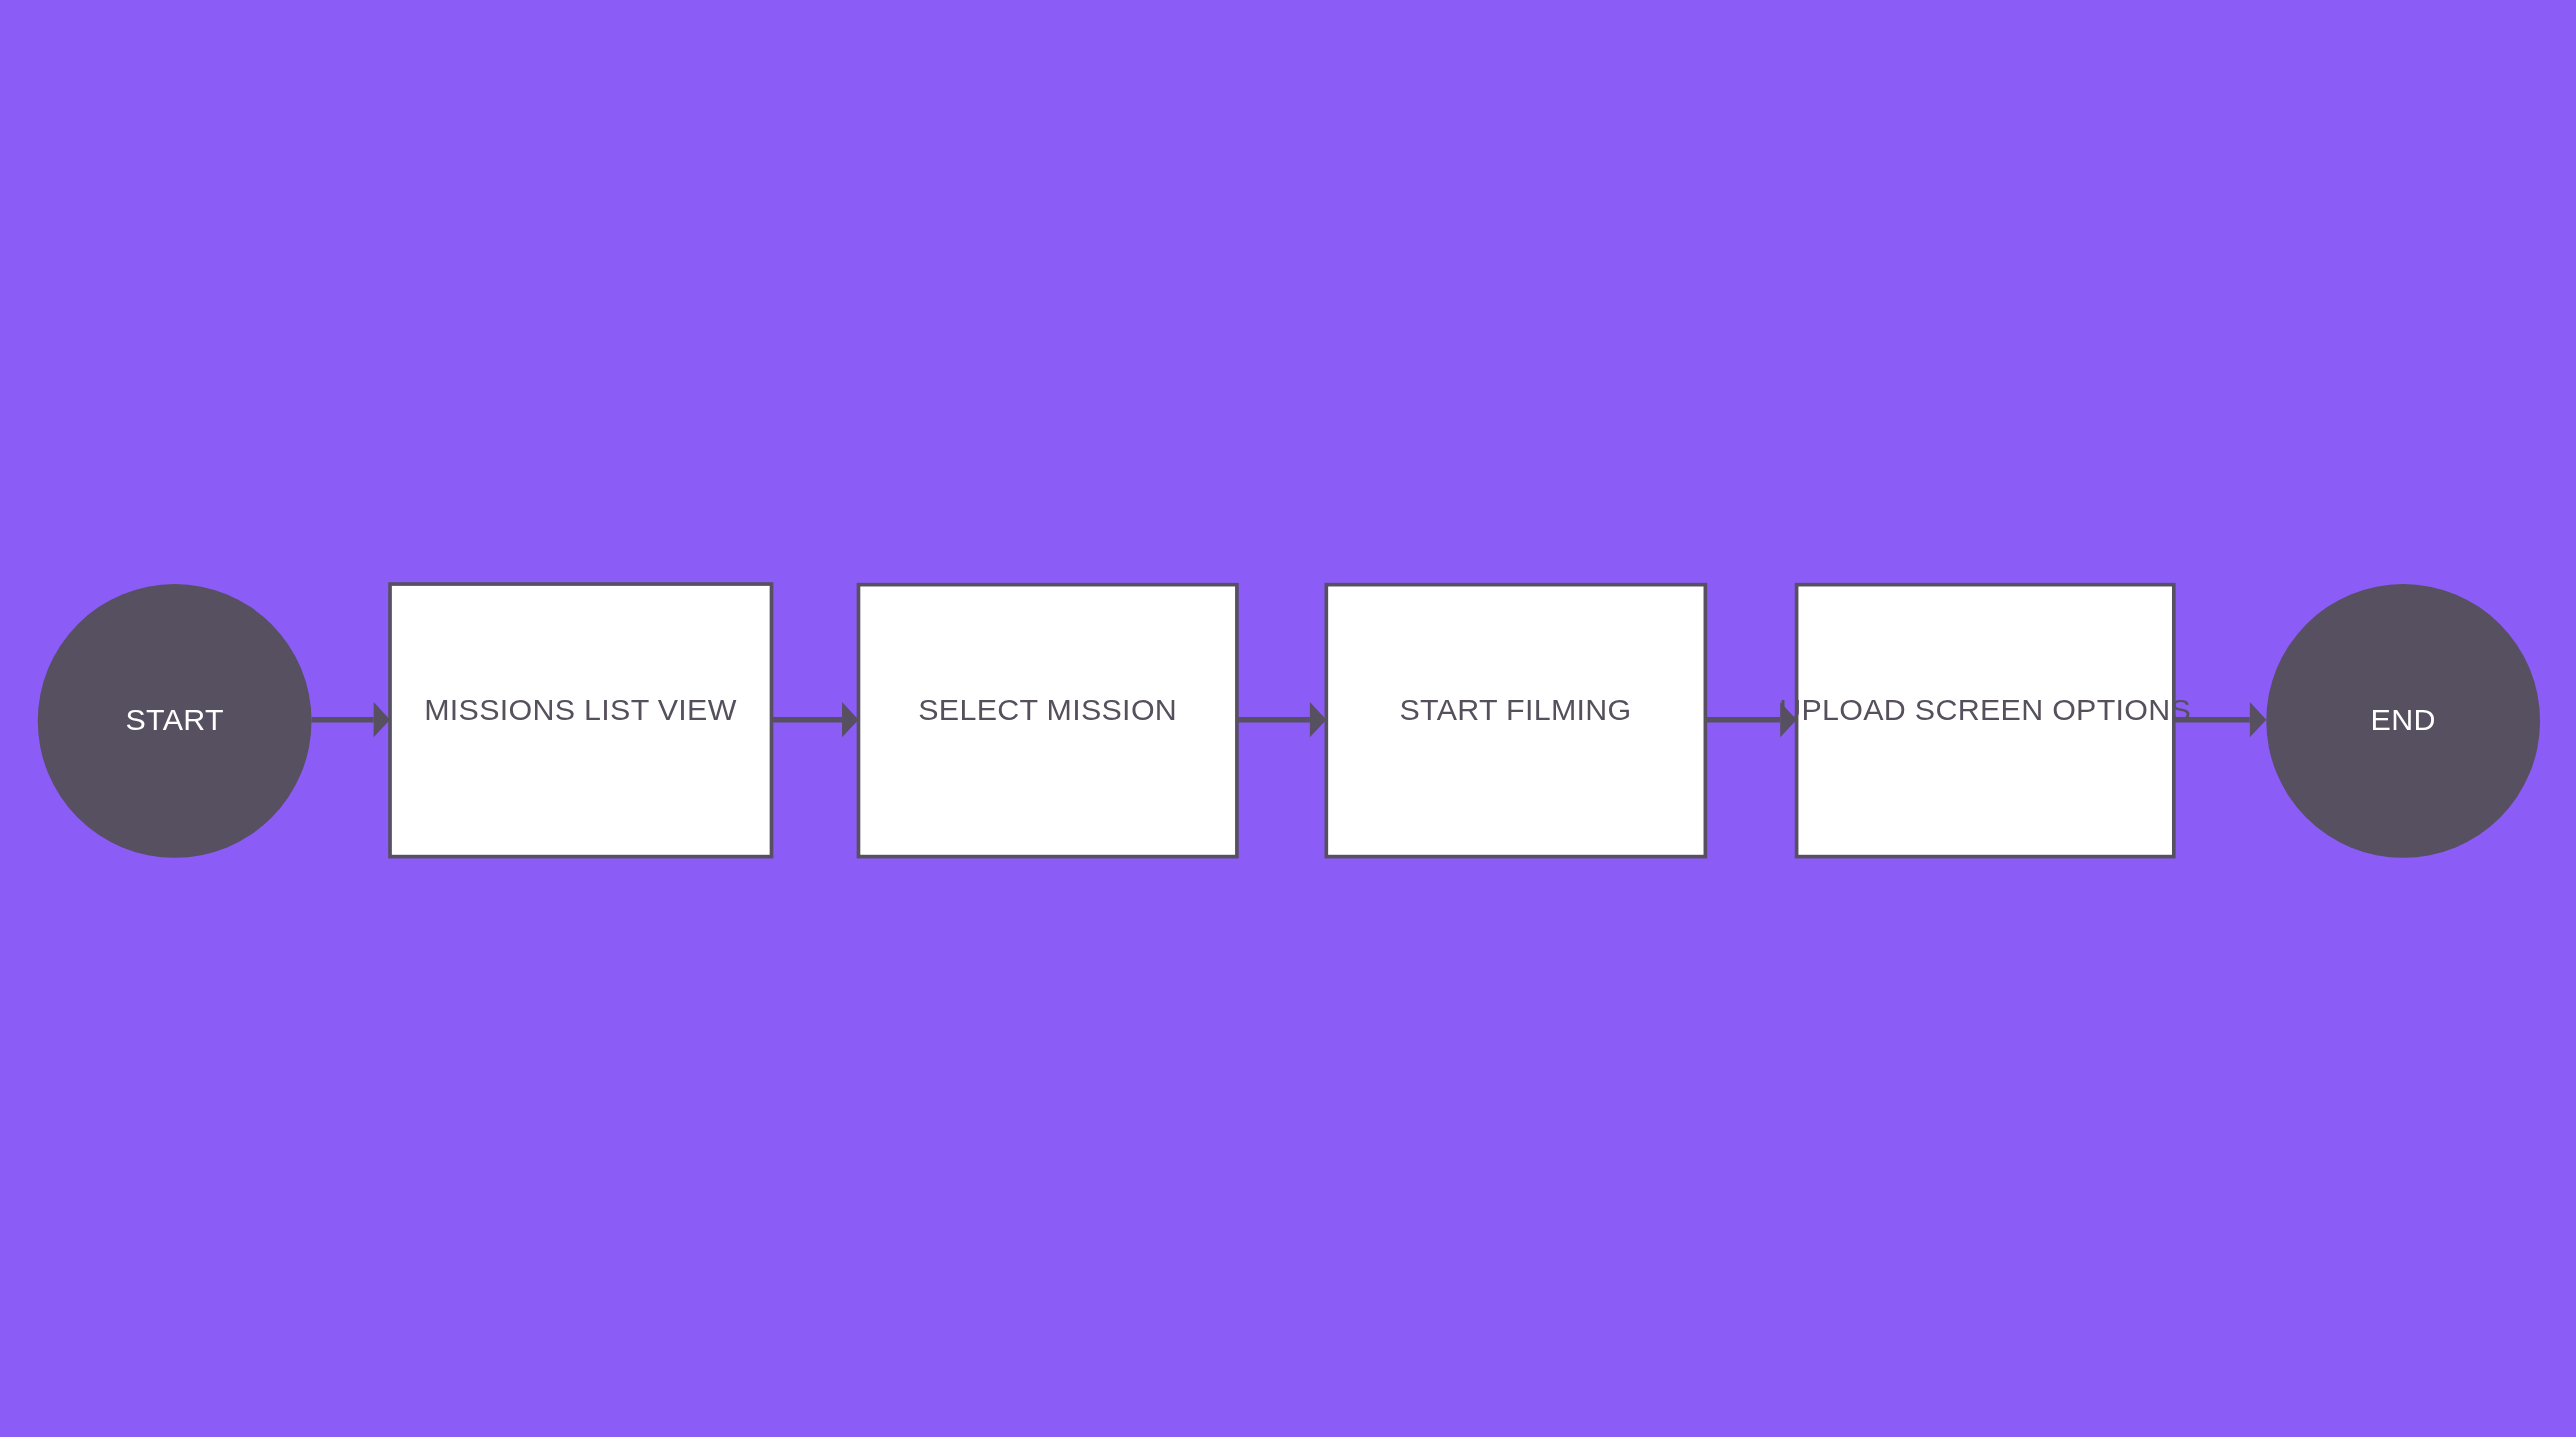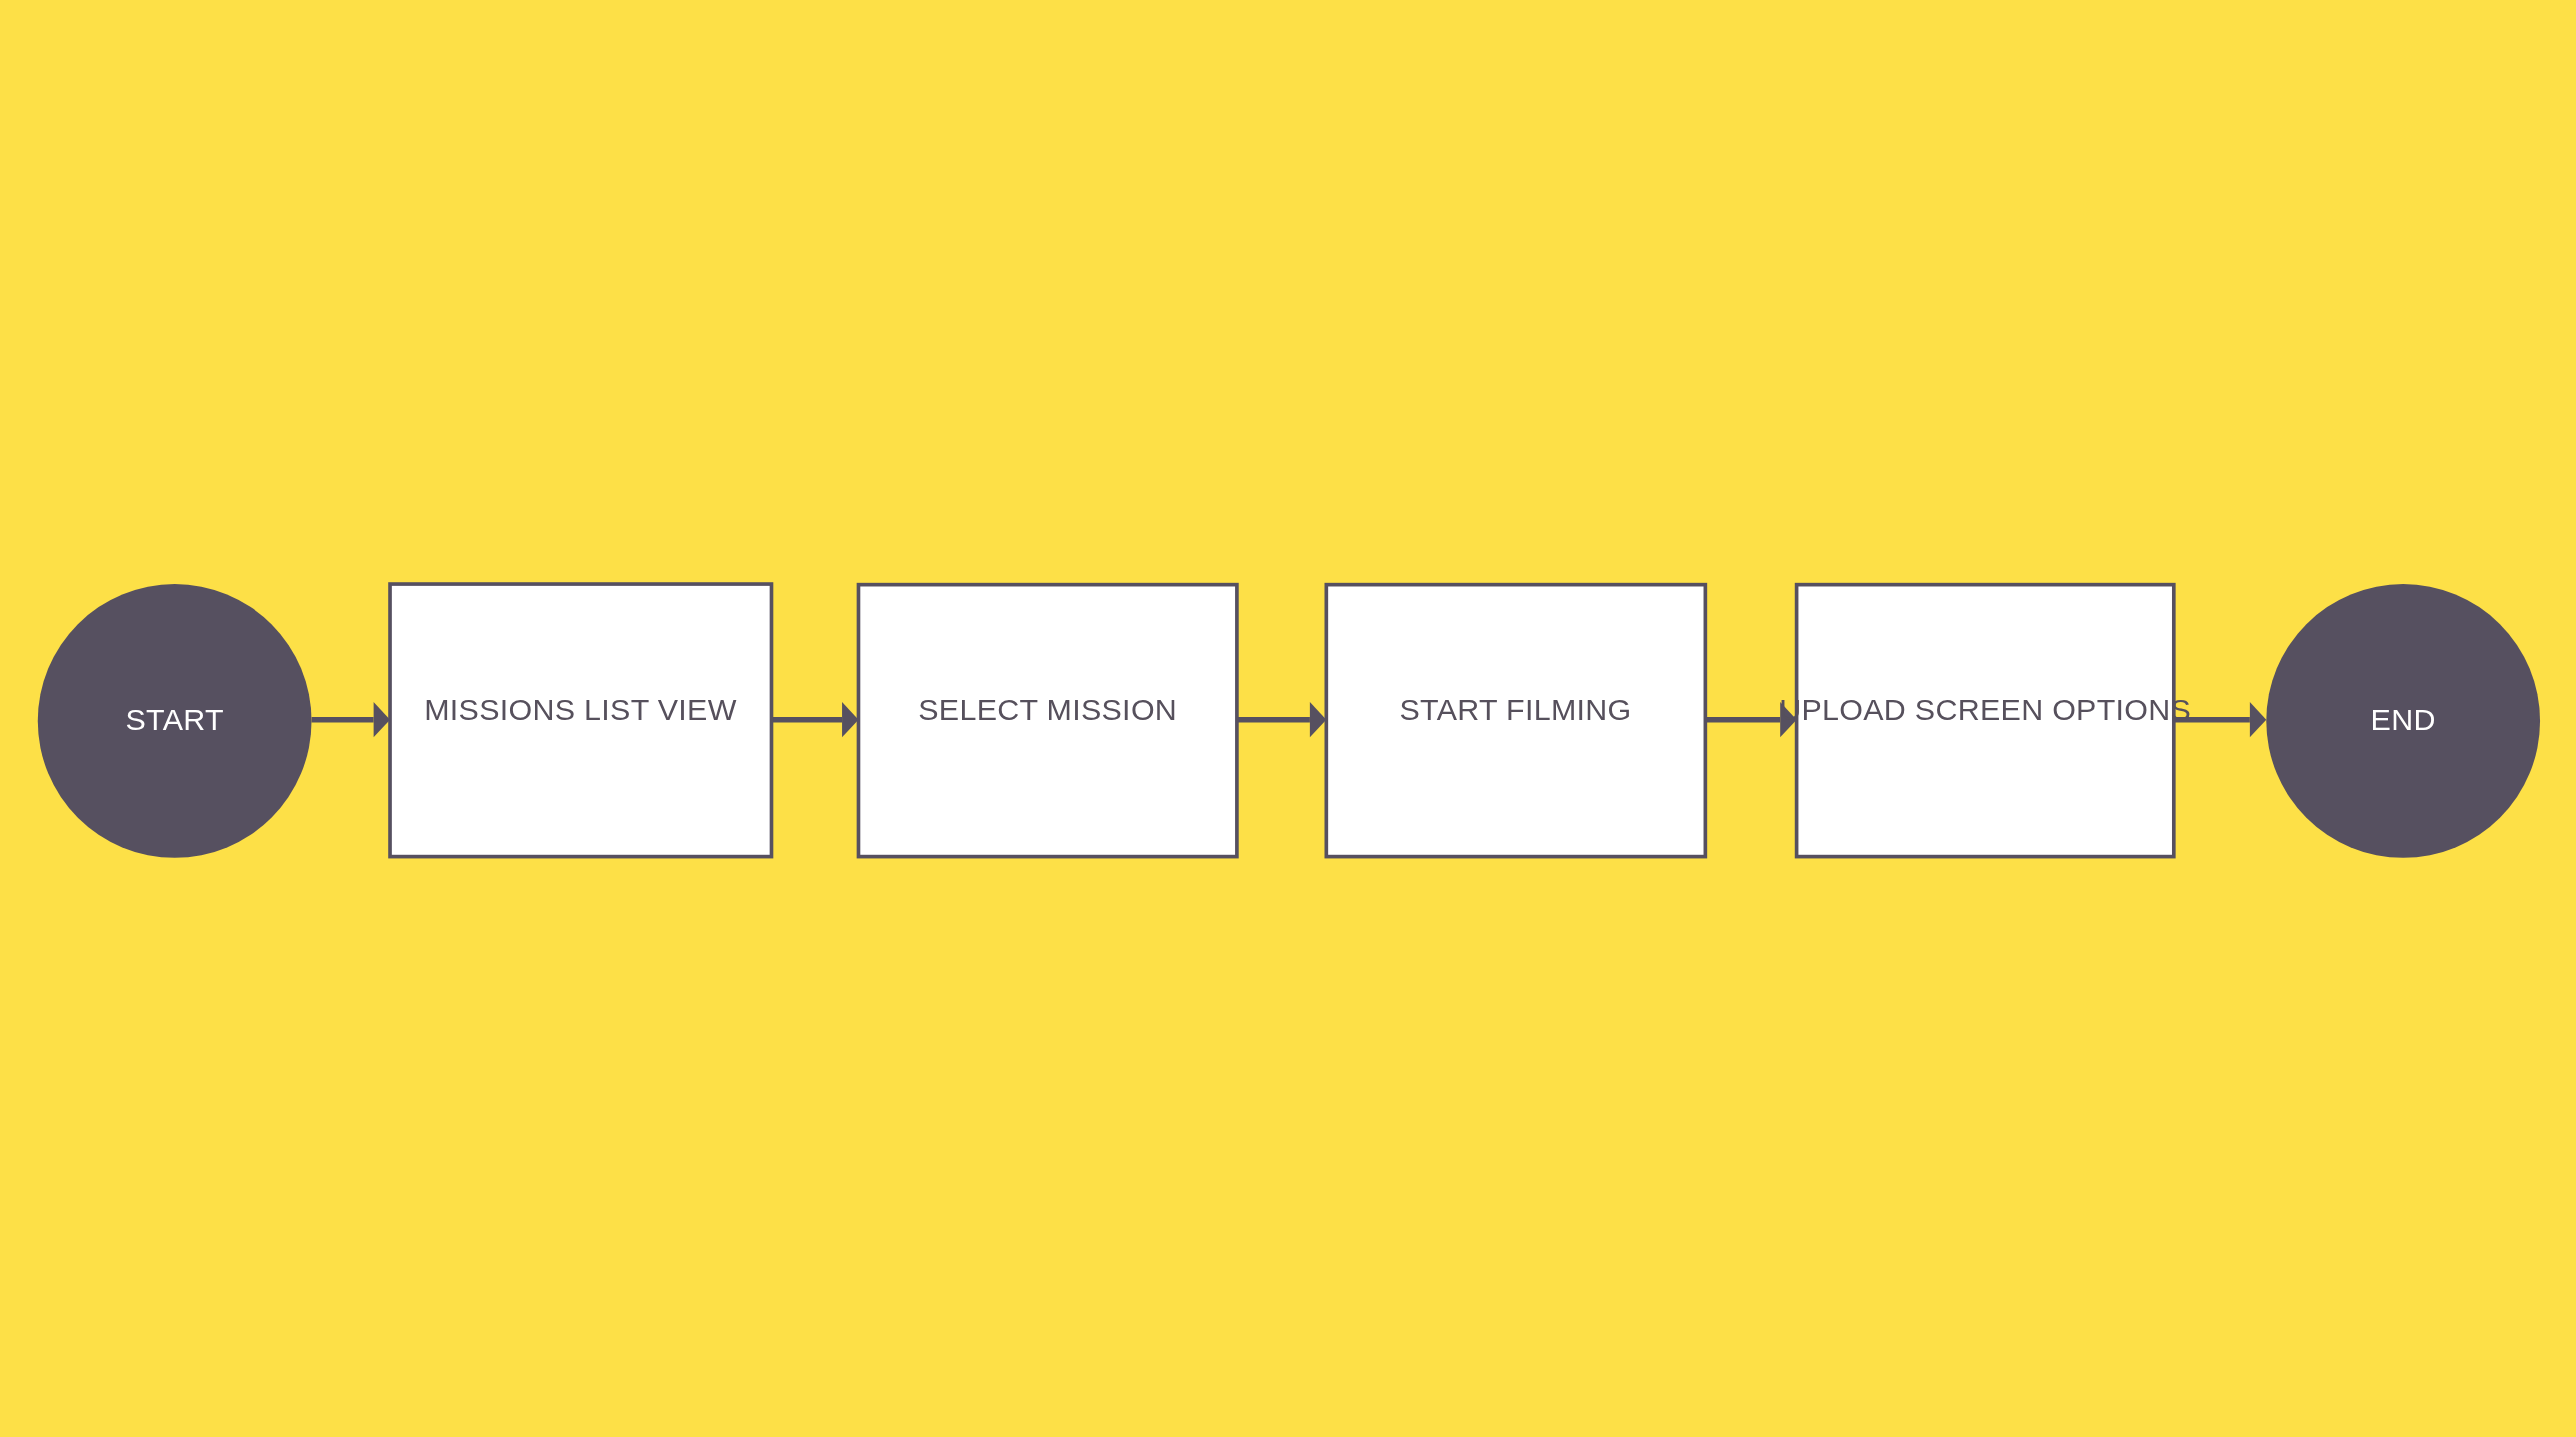--- a/index.html
+++ b/index.html
@@ -11,21 +11,21 @@
   body {
     width: 2576px;
     height: 1437px;
     overflow: hidden;
     font-family: "Liberation Sans", sans-serif;
   }
   #canvas {
     position: relative;
     width: 2576px;
     height: 1437px;
-    background: #fde047;
+    background: #8b5cf6;
   }
   #diagram-svg {
     position: absolute;
     left: 0;
     top: 0;
     width: 2576px;
     height: 1437px;
   }
   .node-shape-rect {
     fill: #ffffff;

